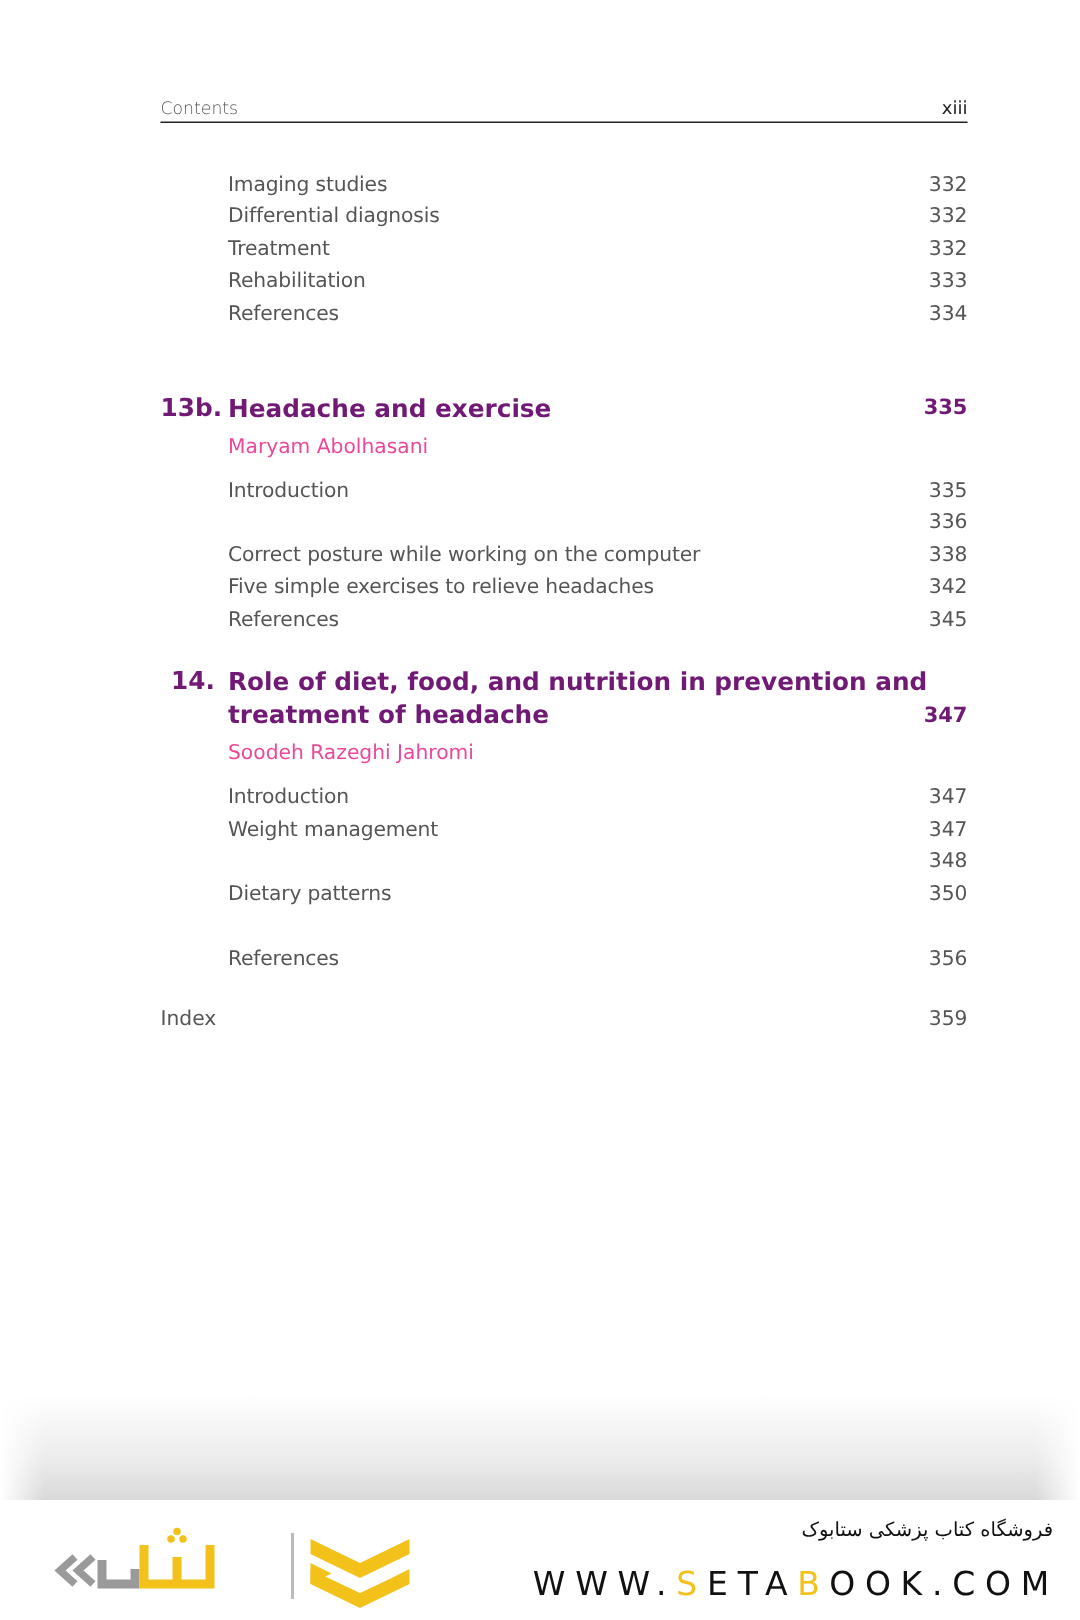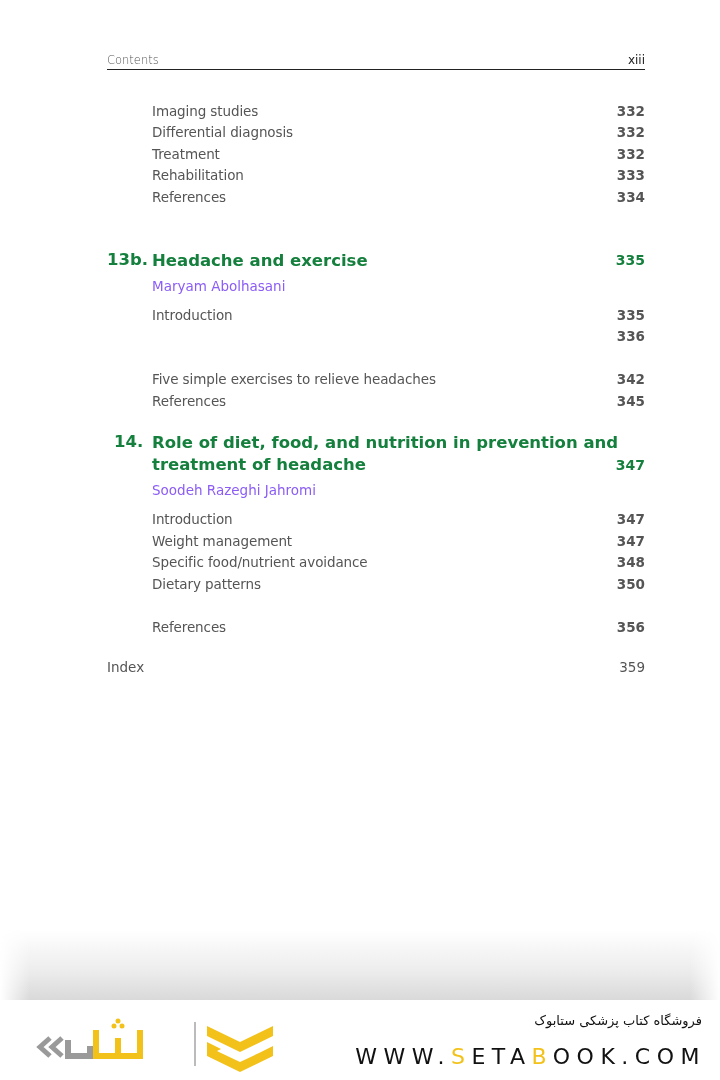--- a/index.html
+++ b/index.html
@@ -2,38 +2,38 @@
 <html><head>
 <meta charset="utf-8">
 <style>
   html, body { margin:0; padding:0; }
   body {
     width:720px; height:1080px; position:relative; overflow:hidden;
     background:#ffffff;
     font-family:"DejaVu Sans", sans-serif;
     color:#444;
   }
-  .page { position:absolute; left:0; top:0; width:712px; height:1000px; background:#fff; }
+  .page { position:absolute; left:0; top:12px; width:712px; height:1000px; background:#fff; }
   .running-head {
     position:absolute; left:107px; top:52px; width:538px; height:17px;
     border-bottom:1.5px solid #222;
     font-size:11.5px; color:#555;
   }
   .running-head .left { position:absolute; left:0; top:1px; font-weight:300; }
   .running-head .right { position:absolute; right:0; top:1px; color:#222; font-size:12px; }
 
   .row { position:absolute; left:152px; width:493px; height:20px; font-size:13.5px; color:#555; }
   .row .t { position:absolute; left:0; top:0; white-space:nowrap; letter-spacing:-0.1px; }
-  .row .p { position:absolute; right:0; top:0; color:#555;font-weight:bold; }
+  .row .p { position:absolute; right:0; top:0; color:#555; }
 
-  .chapter { position:absolute; left:107px; width:538px; font-size:16.5px; font-weight:bold; color:#15803d; }
+  .chapter { position:absolute; left:107px; width:538px; font-size:16.5px; font-weight:bold; color:#701a75; }
   .chapter .num { position:absolute; left:0; top:0; }
   .chapter .title { position:absolute; left:45px; top:0; line-height:22px; }
   .chapter .p { position:absolute; right:0; font-size:14px; }
-  .author { position:absolute; left:152px; font-size:13.5px; color:#8b5cf6; }
+  .author { position:absolute; left:152px; font-size:13.5px; color:#ec4899; }
 
   .index-row { position:absolute; left:107px; width:538px; font-size:13.5px; color:#555; }
   .index-row .t { position:absolute; left:0; }
   .index-row .p { position:absolute; right:0; }
 
   .shadow-band {
     position:absolute; left:0; top:930px; width:720px; height:70px;
     background:linear-gradient(to bottom, rgba(255,255,255,0) 0%, #ececec 60%, #d9d9d9 100%);
   }
   .shadow-band:before, .shadow-band:after {
@@ -87,20 +87,24 @@
   </div>
   <div class="author" style="top:278px">Maryam Abolhasani</div>
 
   <div class="row" style="top:307px">
     <span class="t">Introduction</span>
     <span class="p">335</span>
   </div>
   <div class="row" style="top:328px">
     <span class="p">336</span>
   </div>
+  <div class="row" style="top:350px">
+    <span class="t">Correct posture while working on the computer</span>
+    <span class="p">338</span>
+  </div>
   <div class="row" style="top:371px">
     <span class="t">Five simple exercises to relieve headaches</span>
     <span class="p">342</span>
   </div>
   <div class="row" style="top:393px">
     <span class="t">References</span>
     <span class="p">345</span>
   </div>
 
   <div class="chapter" style="top:432px; height:46px">
@@ -113,21 +117,20 @@
 
   <div class="row" style="top:511px">
     <span class="t">Introduction</span>
     <span class="p">347</span>
   </div>
   <div class="row" style="top:533px">
     <span class="t">Weight management</span>
     <span class="p">347</span>
   </div>
   <div class="row" style="top:554px">
-    <span class="t">Specific food/nutrient avoidance</span>
     <span class="p">348</span>
   </div>
   <div class="row" style="top:576px">
     <span class="t">Dietary patterns</span>
     <span class="p">350</span>
   </div>
   <div class="row" style="top:619px">
     <span class="t">References</span>
     <span class="p">356</span>
   </div>

